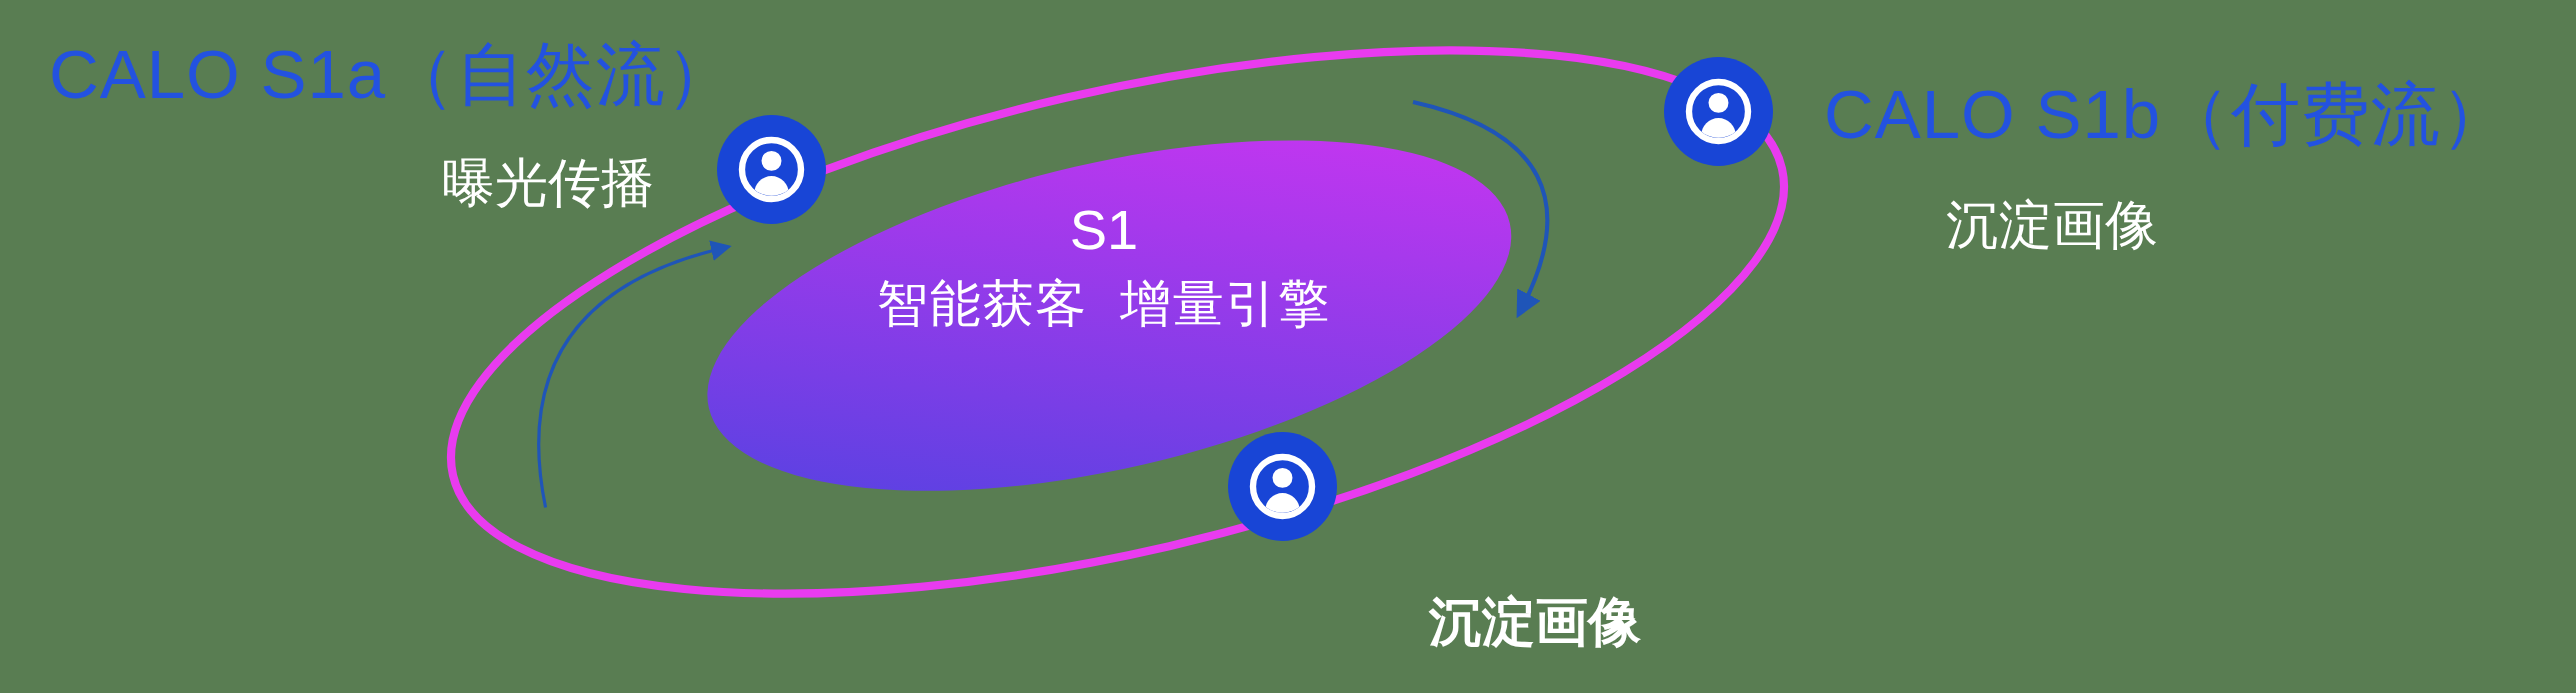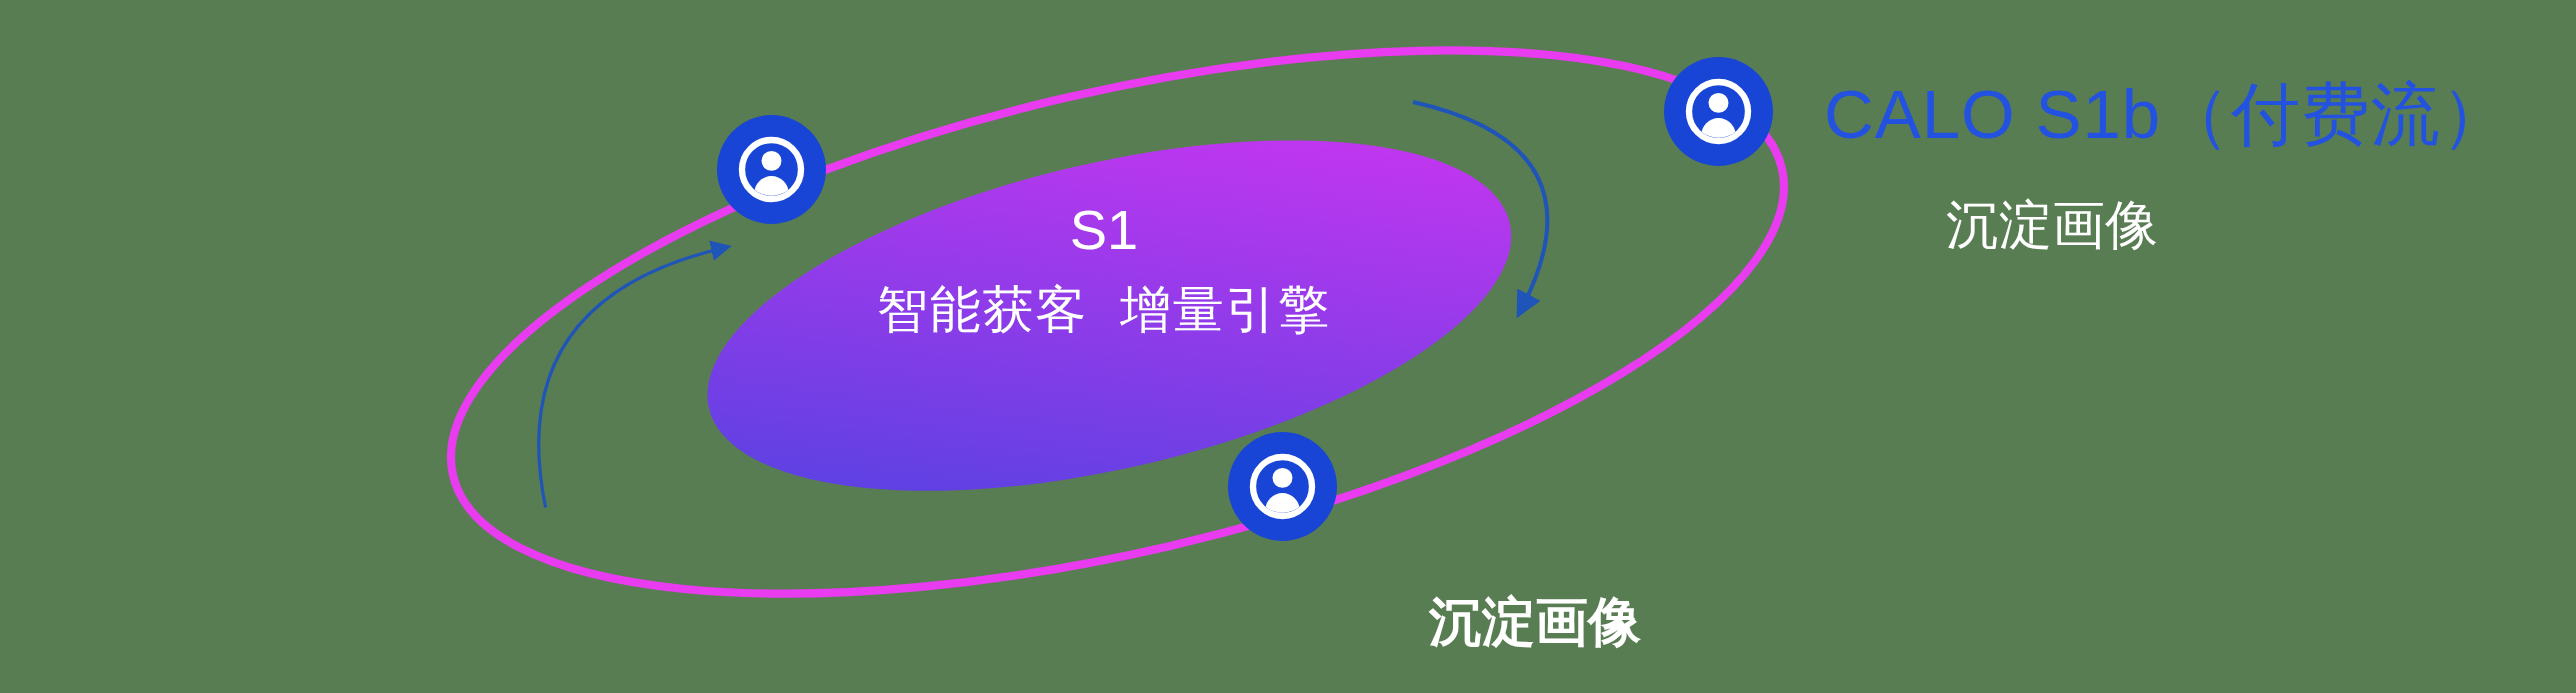--- a/index.html
+++ b/index.html
@@ -36,21 +36,21 @@
   #sub-s1c{left:1429px;top:595px;font-weight:bold;}
 
   .core-text{
     position:absolute;
     left:831px;top:202px;
     width:546px;
     text-align:center;
     color:var(--core_text,#ffffff);
   }
   .core-title{font-size:56px;line-height:1;}
-  .core-subtitle{font-size:51px;line-height:1;margin-top:26px;white-space:pre;letter-spacing:1.8px;}
+  .core-subtitle{font-size:51px;line-height:1;margin-top:20px;white-space:pre;letter-spacing:1.8px;}
 
   .node{position:absolute;width:109px;height:109px;}
   #node-s1a{left:717px;top:115px;}
   #node-s1b{left:1664px;top:57px;}
   #node-s1c{left:1228px;top:432px;}
 </style>
 </head>
 <body style="--background: #597d52; --orbit: #e93bef; --node: #1845d6; --label: #2352e0; --sublabel: #ffffff; --core_text: #ffffff; --gradient_start: #4b43e0; --gradient_end: #d434f2; --arrow: #1f55b8;">
 
 <div class="stage">
@@ -115,20 +115,22 @@
       <circle cx="24" cy="20.2" r="4.4" fill="#ffffff"></circle>
       <g clip-path="url(#clip-c)">
           <circle cx="24" cy="34.5" r="7.6" fill="#ffffff"></circle>
         </g>
       <clipPath id="clip-c">
           <circle cx="24" cy="24" r="11.6"></circle>
         </clipPath>
     </svg>
   </div>
 
+  <div class="label" id="label-s1a">CALO S1a（自然流）</div>
+  <div class="sublabel" id="sub-s1a">曝光传播</div>
 
   <div class="label" id="label-s1b">CALO S1b（付费流）</div>
   <div class="sublabel" id="sub-s1b">沉淀画像</div>
 
   <div class="sublabel" id="sub-s1c">沉淀画像</div>
 
 </div>
 
 
 </body></html>

